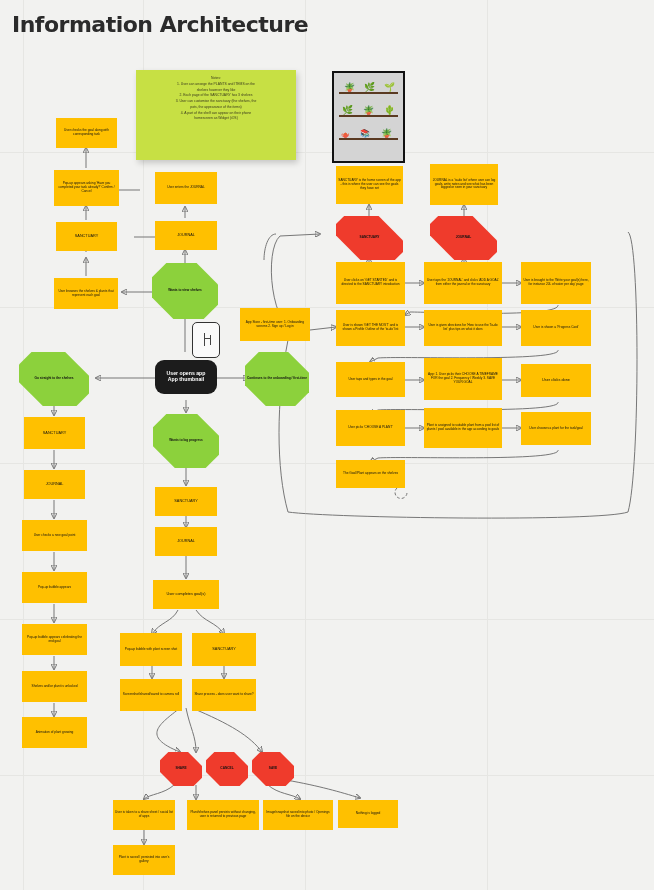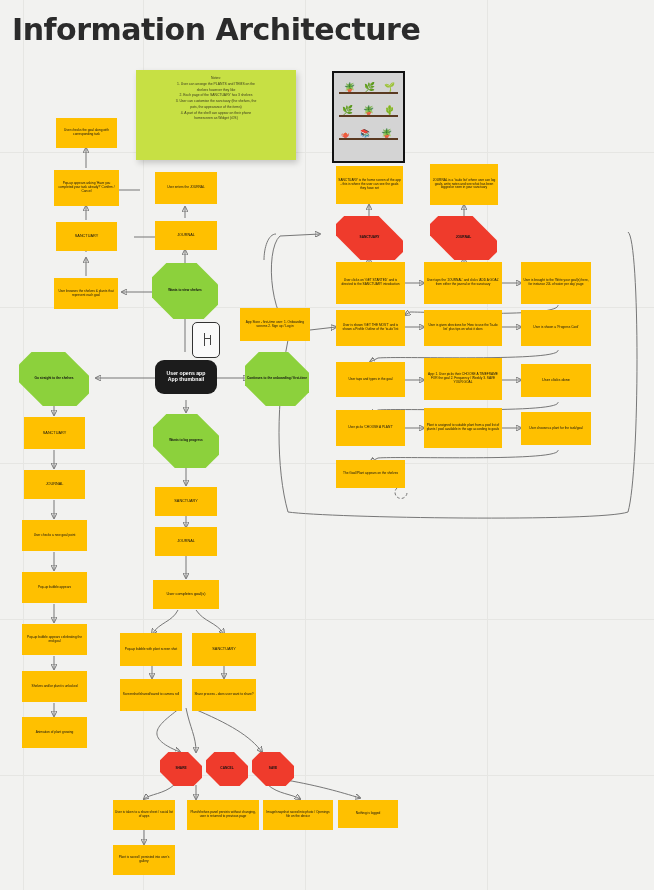--- a/index.html
+++ b/index.html
@@ -13,21 +13,21 @@
   #canvas{position:absolute;inset:0;width:654px;height:890px;}
 
   
   .grid-line{position:absolute;background:#e6e6e3;}
   .grid-v{width:1px;top:0;bottom:0;}
   .grid-h{height:1px;left:0;right:0;}
 
   
   #page-title{
     position:absolute;left:12px;top:12px;
-    font-size:30px;font-weight:bold;color:#2b2b2b;
+    font-size:22px;font-weight:bold;color:#2b2b2b;
     letter-spacing:-0.5px;
     font-family:"DejaVu Sans", sans-serif;
   }
 
   
   .node{
     position:absolute;
     box-sizing:border-box;
     display:flex;align-items:center;justify-content:center;
     text-align:center;

